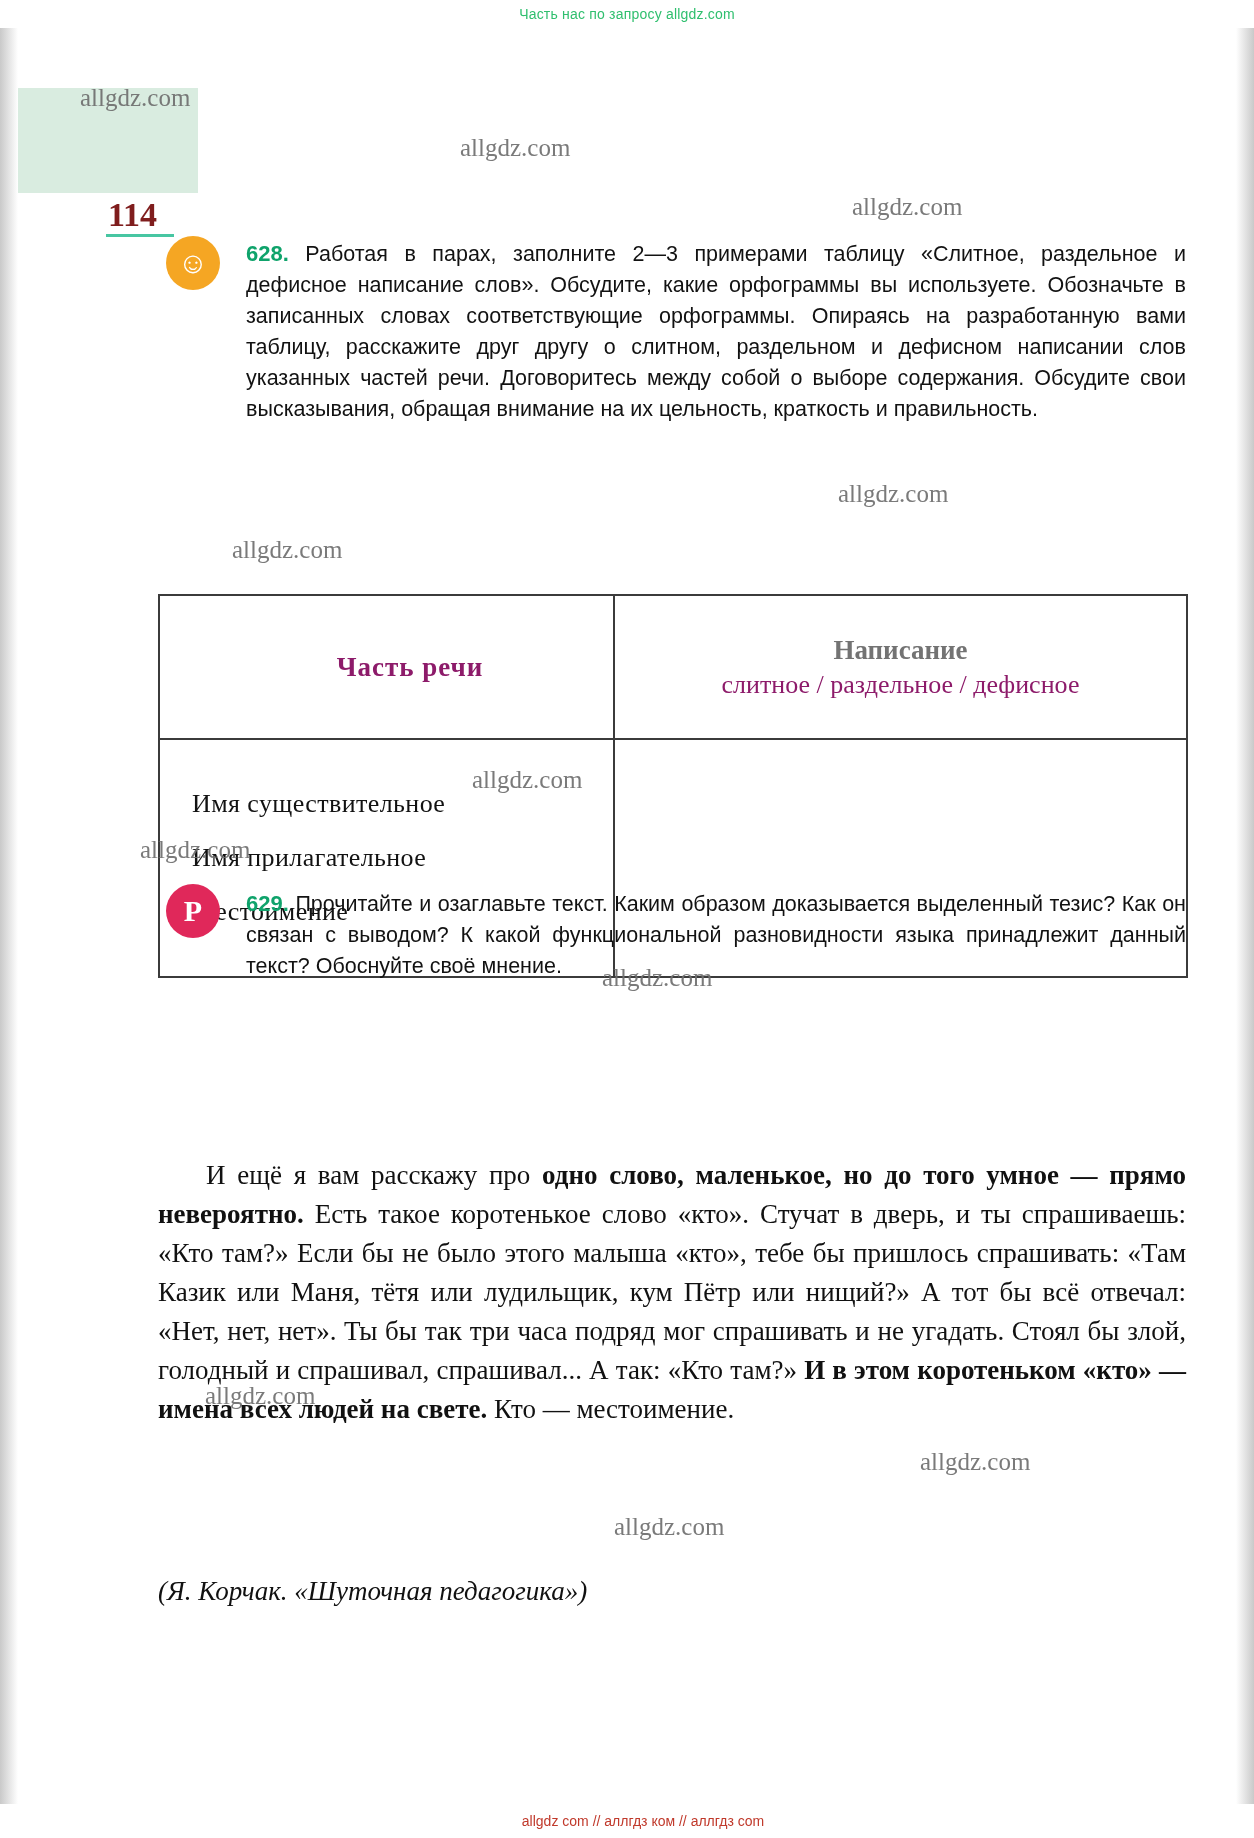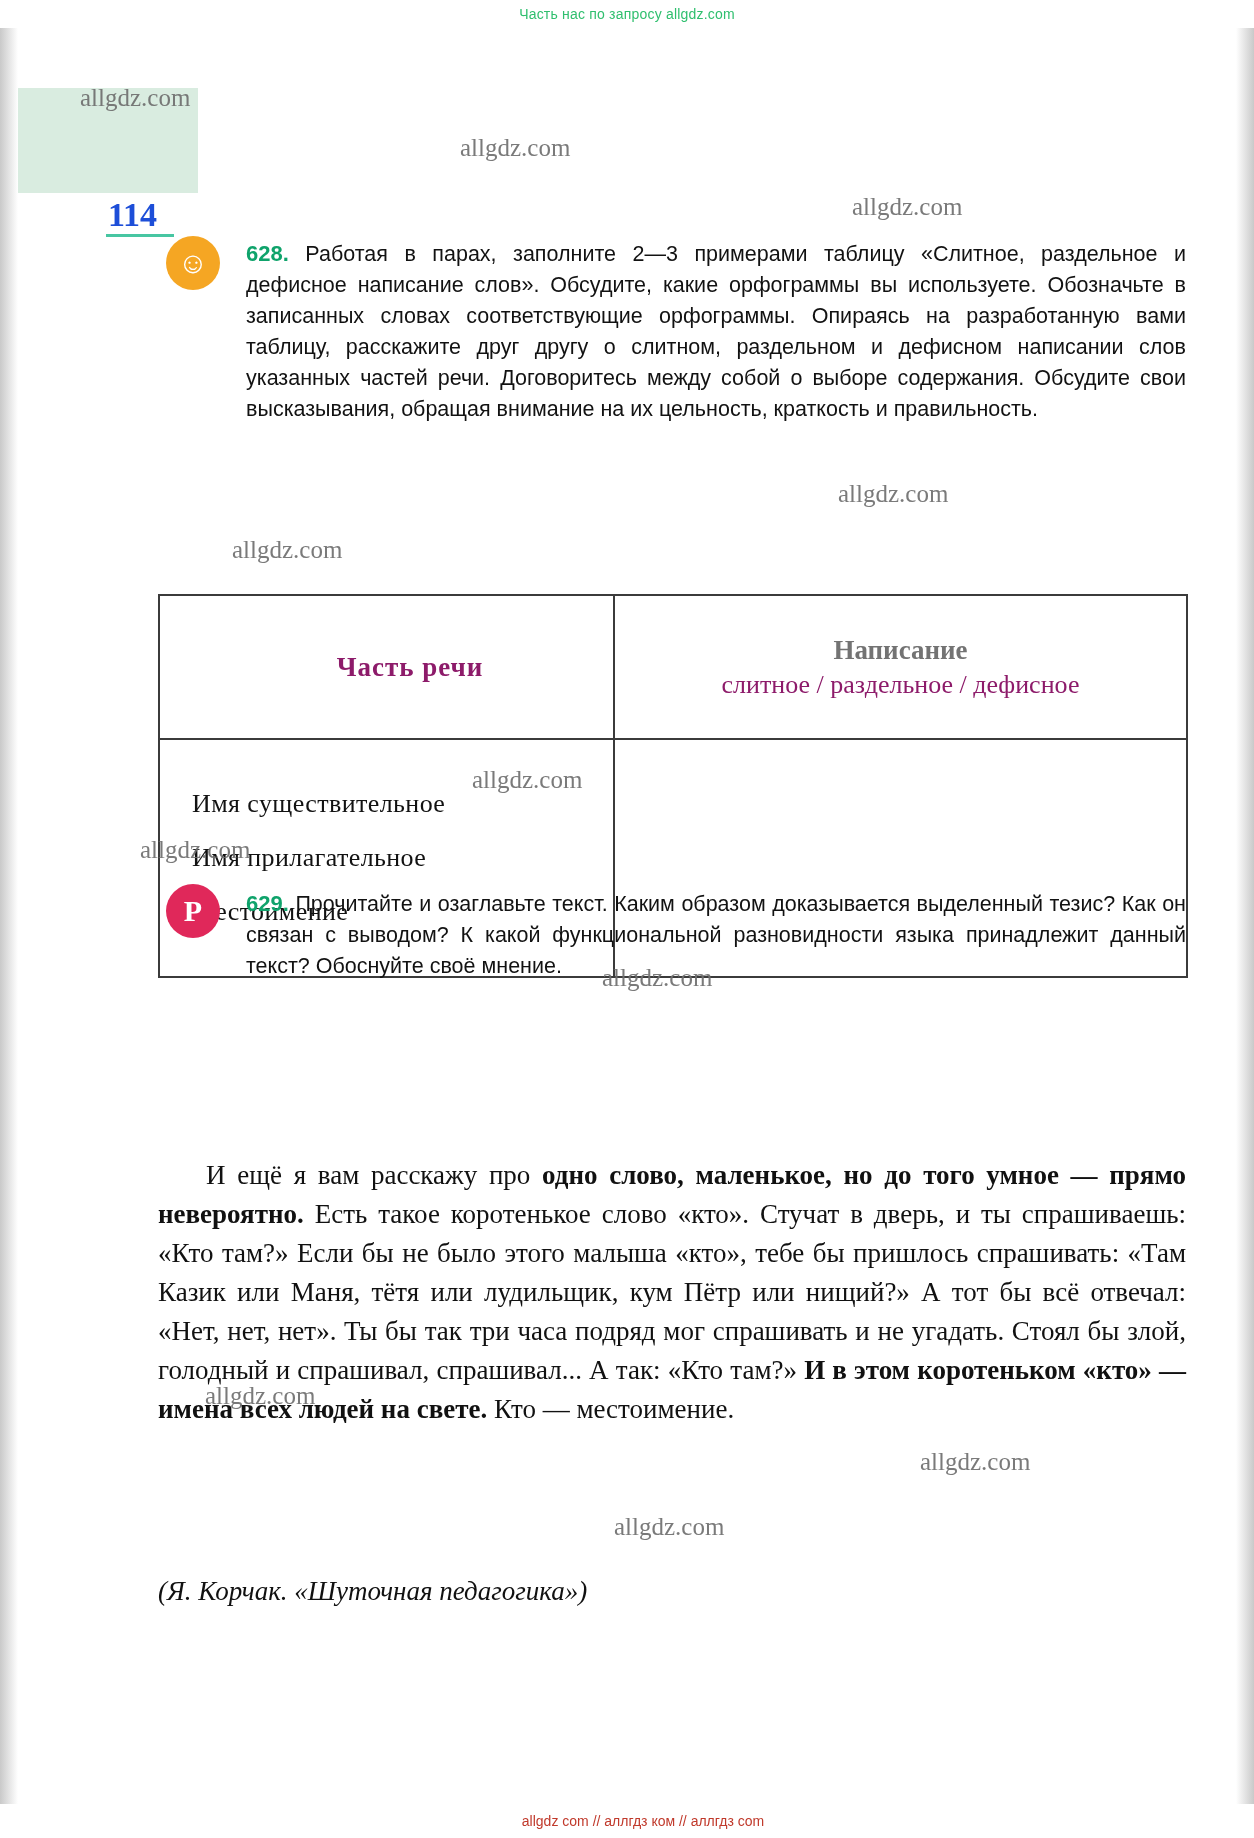--- a/index.html
+++ b/index.html
@@ -61,21 +61,21 @@
     width: 180px;
     height: 105px;
     background: #d9ece0;
   }
   .page-number {
     position: absolute;
     left: 90px;
     top: 168px;
     font-size: 34px;
     font-weight: bold;
-    color: #1d4ed8;
+    color: #7f1d1d;
     font-family: "Liberation Serif", serif;
   }
   .page-rule {
     position: absolute;
     left: 88px;
     top: 206px;
     width: 68px;
     height: 3px;
     background: #47c6a2;
   }

